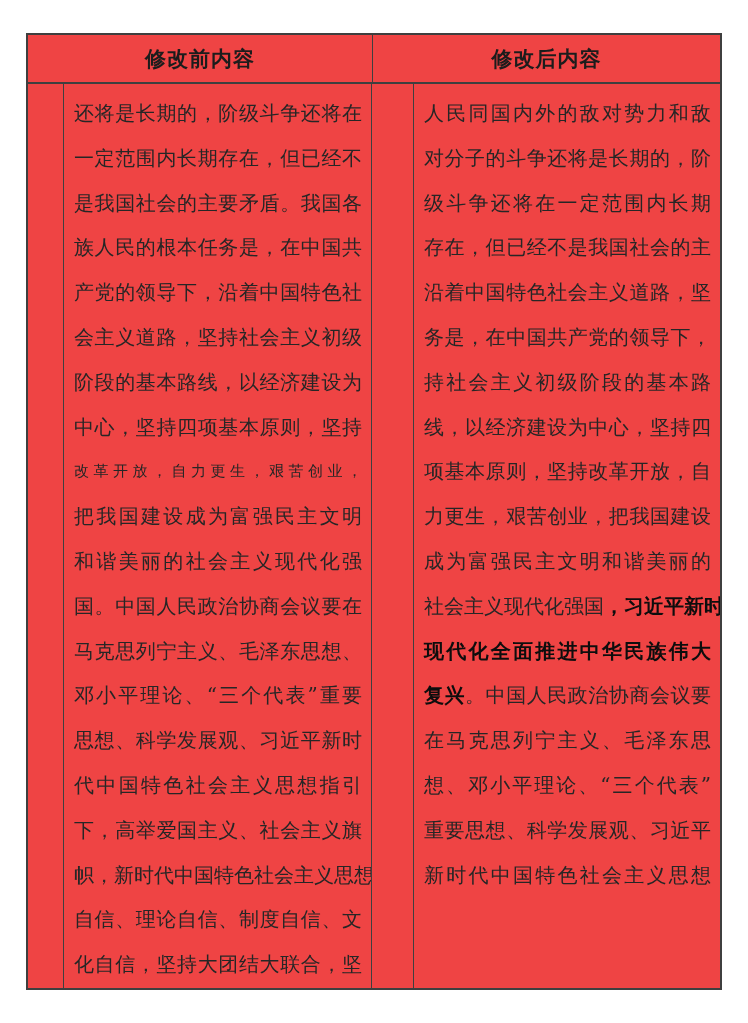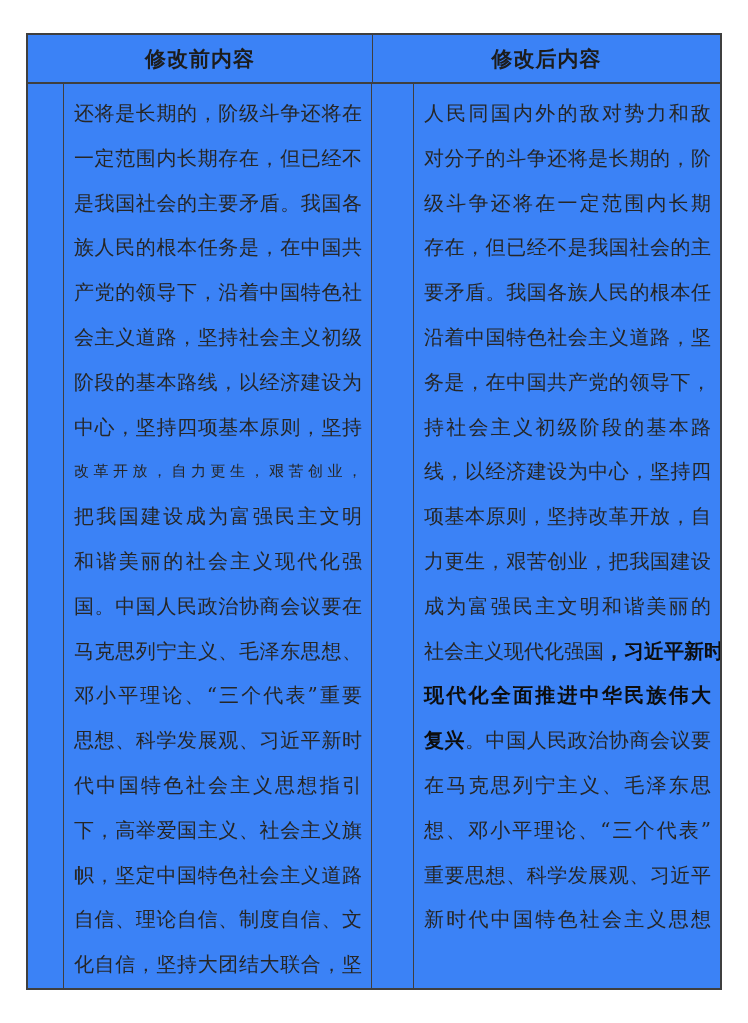--- a/index.html
+++ b/index.html
@@ -18,21 +18,21 @@
   .rev-table {
     position: absolute;
     left: 26px;
     top: 33px;
     width: 696px;
     height: 957px;
     border: 2px solid #3f3f3f;
     box-sizing: border-box;
     display: flex;
     flex-direction: column;
-    background: #3b82f6;
+    background: #ef4444;
   }
   .thead {
     display: flex;
     flex: 0 0 47px;
     border-bottom: 2px solid #3f3f3f;
   }
   .th {
     display: flex;
     align-items: center;
     justify-content: center;
@@ -110,31 +110,30 @@
           <div class="line"><span>中心，坚持四项基本原则，坚持</span></div>
           <div class="line tight"><span>改革开放，自力更生，艰苦创业，</span></div>
           <div class="line"><span>把我国建设成为富强民主文明</span></div>
           <div class="line"><span>和谐美丽的社会主义现代化强</span></div>
           <div class="line"><span>国。中国人民政治协商会议要在</span></div>
           <div class="line"><span>马克思列宁主义、毛泽东思想、</span></div>
           <div class="line"><span>邓小平理论、“三个代表”重要</span></div>
           <div class="line"><span>思想、科学发展观、习近平新时</span></div>
           <div class="line"><span>代中国特色社会主义思想指引</span></div>
           <div class="line"><span>下，高举爱国主义、社会主义旗</span></div>
-          <div class="line"><span>帜，坚定中国特色社会主义道路</span></div>
+          <div class="line"><span>帜，新时代中国特色社会主义思想</span></div>
           <div class="line"><span>自信、理论自信、制度自信、文</span></div>
           <div class="line"><span>化自信，坚持大团结大联合，坚</span></div>
         </div>
       <div class="cell num-cell-after"></div>
       <div class="cell text-cell text-cell-after" id="after-col">
           <div class="line"><span>人民同国内外的敌对势力和敌</span></div>
           <div class="line"><span>对分子的斗争还将是长期的，阶</span></div>
           <div class="line"><span>级斗争还将在一定范围内长期</span></div>
           <div class="line"><span>存在，但已经不是我国社会的主</span></div>
-          <div class="line"><span>要矛盾。我国各族人民的根本任</span></div>
           <div class="line"><span>沿着中国特色社会主义道路，坚</span></div>
           <div class="line"><span>务是，在中国共产党的领导下，</span></div>
           <div class="line"><span>持社会主义初级阶段的基本路</span></div>
           <div class="line"><span>线，以经济建设为中心，坚持四</span></div>
           <div class="line"><span>项基本原则，坚持改革开放，自</span></div>
           <div class="line"><span>力更生，艰苦创业，把我国建设</span></div>
           <div class="line"><span>成为富强民主文明和谐美丽的</span></div>
           <div class="line"><span>社会主义现代化强国</span><span class="bold">，习近平新时</span></div>
           <div class="line"><span class="bold">现代化全面推进中华民族伟大</span></div>
           <div class="line"><span class="bold">复兴</span><span>。中国人民政治协商会议要</span></div>

